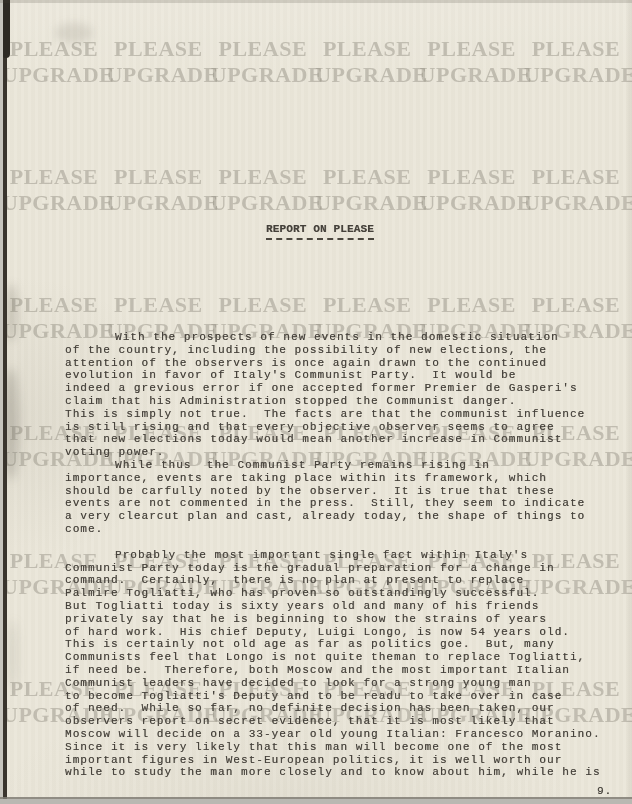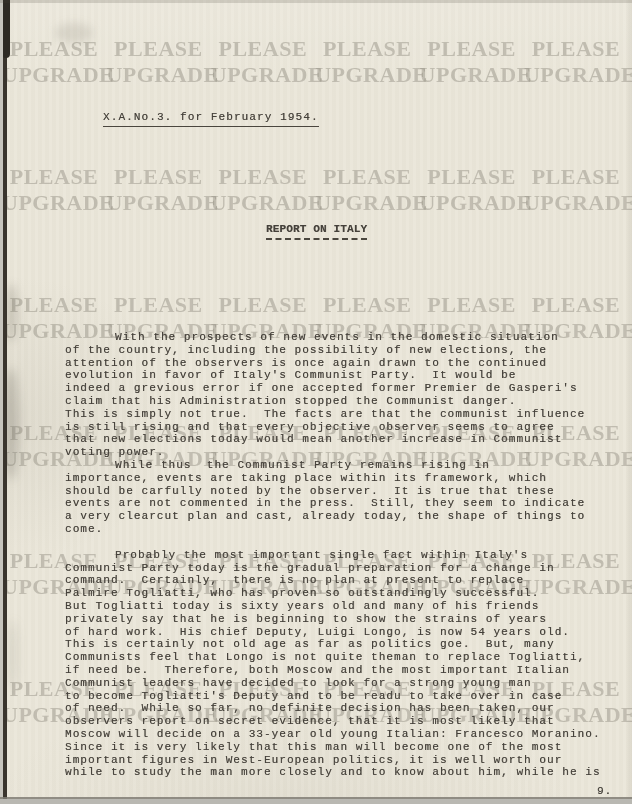--- a/index.html
+++ b/index.html
@@ -205,23 +205,22 @@
         <div class="wm-cell" style="white-space: pre;">PLEASE
 UPGRADE</div>
       </div>
     </div>
 
   <div class="smudge smudge-a"></div>
   <div class="smudge smudge-b"></div>
   <div class="smudge smudge-c"></div>
   <div class="smudge smudge-d"></div>
 
-  <div class="ink doc-reference">X.A.No.3. for February 1954.</div>
-
-  <div class="ink doc-title">REPORT ON ITALY</div>
+
+  <div class="ink doc-title">REPORT ON PLEASE</div>
 
   <div class="ink doc-body">
     <p class="para">With the prospects of new events in the domestic situation
 of the country, including the possibility of new elections, the
 attention of the observers is once again drawn to the continued
 evolution in favor of Italy's Communist Party.  It would be
 indeed a grevious error if one accepted former Premier de Gasperi's
 claim that his Administration stopped the Communist danger.
 This is simply not true.  The facts are that the communist influence
 is still rising and that every objective observer seems to agree

